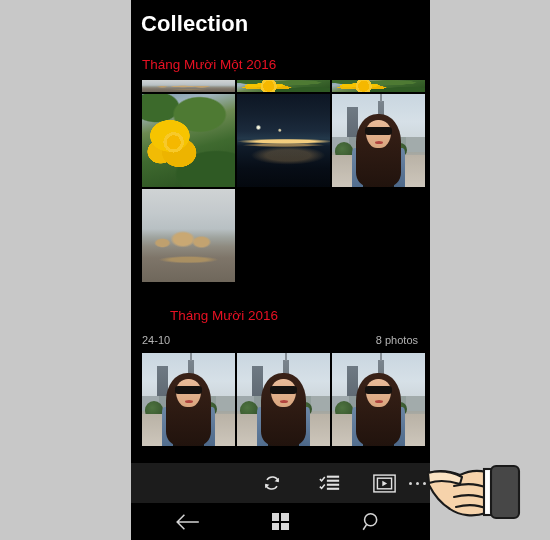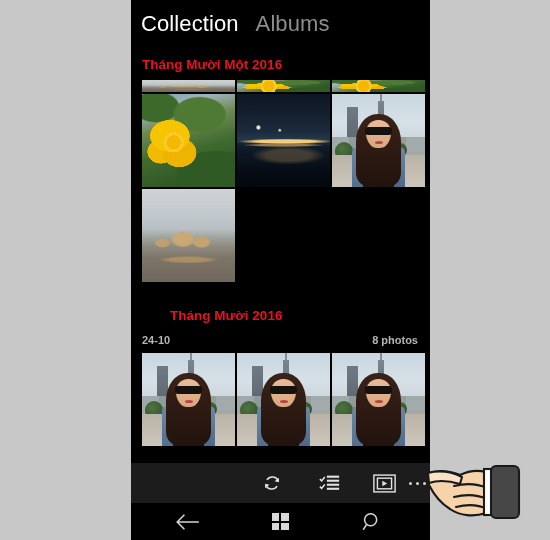--- a/index.html
+++ b/index.html
@@ -24,31 +24,30 @@
     position:absolute; left:0; top:0;
     width:100%; height:48px;
     display:flex; align-items:center;
     padding-left:10px;
     gap:17px;
   }
   .pivot-tab {
     font-size:22px;
     letter-spacing:.1px;
     white-space:nowrap;
-    font-weight:400;
+    font-weight:700;
   }
   .pivot-tab.active { color:#ffffff; }
   .pivot-tab.inactive { color:#8d8d8d; }
 
   
   #content {
     position:absolute; left:0; top:48px;
     width:100%; height:415px;
     overflow:hidden;
-    font-weight:bold;
   }
 
   .month-header {
     color:#e81123;
     font-size:13.5px;
     padding:9px 0 8px 11px;
   }
   .day-row {
     display:flex; justify-content:space-between;
     align-items:center;
@@ -192,21 +191,20 @@
     width:116px; height:66px;
   }
 </style>
 </head>
 <body>
 
 <div id="phone">
 
   <div id="pivot">
     <div class="pivot-tab active">Collection</div>
-    <div class="pivot-tab inactive">Albums</div>
   </div>
 
   <div id="content">
 
     <div class="month-header">Tháng Mười Một 2016</div>
 
     <div class="thumb-row">
       <div class="thumb clipped-top">
         <div class="img-beach"></div>
       </div>

